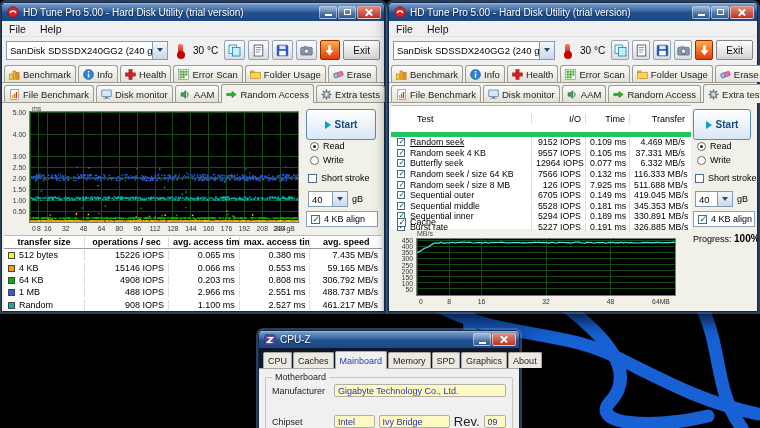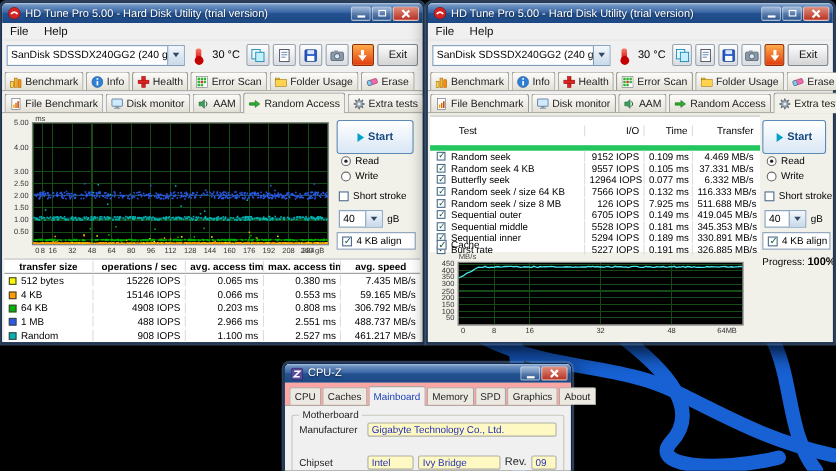--- a/index.html
+++ b/index.html
@@ -67,30 +67,30 @@
 .colsep{border-left:1px solid #ddd}
 .w1{width:84px}.w2{width:88px}.w3{width:74px}.w4{width:74px}.w5{width:76px}
 .swatch{width:7px;height:7px;border:1px solid #444;display:inline-block;margin-right:4px;vertical-align:-1px}
 .xhead{display:flex;font-size:9px;font-weight:normal;color:#000;border-bottom:5px solid #22c55e;height:31px;align-items:center}
 .xrow{display:flex;height:10.6px;align-items:center;font-size:8.8px;color:#000}
 .xw1{width:140px}.xw2{width:54px}.xw3{width:44px}.xw4{width:60px}
 .hl{padding-left:26px}
 .xrow .cb{margin:0 5px 0 6px;width:8px;height:8px}
 .xrow .cb.checked::after{font-size:8px}
 .cpuz .titlebar{height:17px}
-.ctabs{display:flex;align-items:flex-end;gap:1px;padding:3px 4px 0;border-bottom:1px solid #a8a8a0;height:21px;background:#fca5a5}
+.ctabs{display:flex;align-items:flex-end;gap:1px;padding:3px 4px 0;border-bottom:1px solid #a8a8a0;height:21px;background:#0f172a}
 .ctab{height:16px;padding:0 4px;font-size:9px;display:flex;align-items:center;background:#ece9e2;border:1px solid #a8a8a0;border-bottom:none;border-radius:2px 2px 0 0;color:#222;white-space:nowrap}
 .ctab.active{height:18px;background:#f0f0f0;margin-bottom:-1px;color:#1a3fb4;position:relative;z-index:2}
 .cbody{position:relative}
 .group{position:absolute;left:6px;right:6px;top:8px;height:100px;border:1px solid #c6c6bc;border-radius:2px}
 .group-label{position:absolute;top:-6px;left:6px;background:#f0f0f0;padding:0 3px;font-size:9px;color:#222}
 .crow{position:absolute;left:6px;right:6px;display:flex;align-items:center;gap:4px;font-size:9px}
 .clabel{width:58px;color:#222;flex:none;white-space:nowrap}
 .cfield{height:13px;background:#fef9c3;border:1px solid #b0b0a6;border-radius:2px;font-size:9px;color:#2530b8;padding:0 3px;white-space:nowrap;overflow:hidden;display:flex;align-items:center}
-.rev{color:#222;flex:none;font-size:10px}
+.rev{color:#222;flex:none;font-size:13px}
 </style>
 </head>
 <body>
 
 <div id="stage">
 
   <svg id="graffiti" width="760" height="428">
     <g stroke="#1a6ae6" stroke-width="13" stroke-linecap="round" fill="none" opacity="0.92">
       <path d="M466,290 C470,330 477,380 472,428"></path>
       <path d="M438,306 C500,338 562,330 614,356 C666,382 702,402 758,414"></path>
@@ -2398,21 +2398,21 @@
       <div class="tablebg" style="left:2px;top:2px;width:300px;height:124px">
         <div class="xhead">
           <span class="cell hl xw1">Test</span>
           <span class="cell n xw2 colsep">I/O</span>
           <span class="cell n xw3 colsep">Time</span>
           <span class="cell n xw4 colsep">Transfer</span>
         </div>
         <div id="rt-rows">
             <div class="xrow">
               <span class="cb checked"></span>
-              <span class="cell xw1" style="width: 121px; padding: 0px;">Random seek</span>
+              <span class="cell xw1" style="width: 121px; padding: 0px; text-decoration: underline;">Random seek</span>
               <span class="cell n colsep xw2">9152 IOPS</span>
               <span class="cell n colsep xw3">0.109 ms</span>
               <span class="cell n colsep xw4">4.469 MB/s</span>
             </div>
             <div class="xrow">
               <span class="cb checked"></span>
               <span class="cell xw1" style="width: 121px; padding: 0px;">Random seek 4 KB</span>
               <span class="cell n colsep xw2">9557 IOPS</span>
               <span class="cell n colsep xw3">0.105 ms</span>
               <span class="cell n colsep xw4">37.331 MB/s</span>

